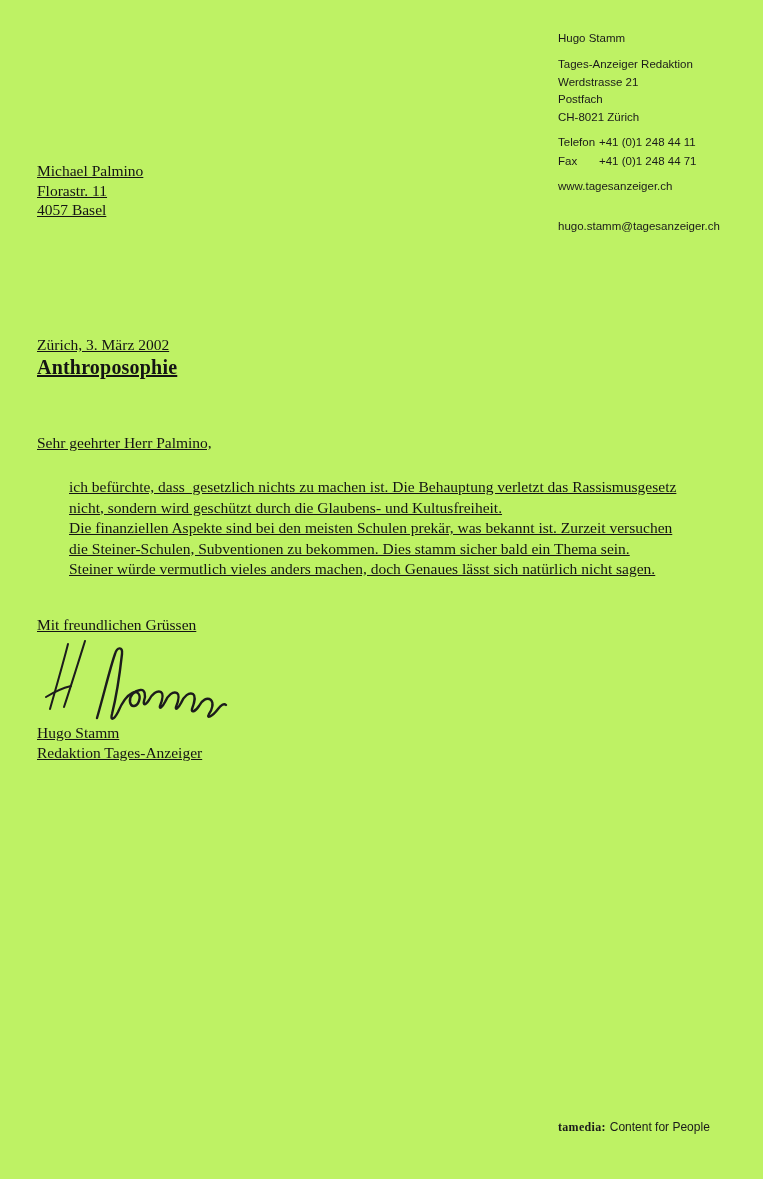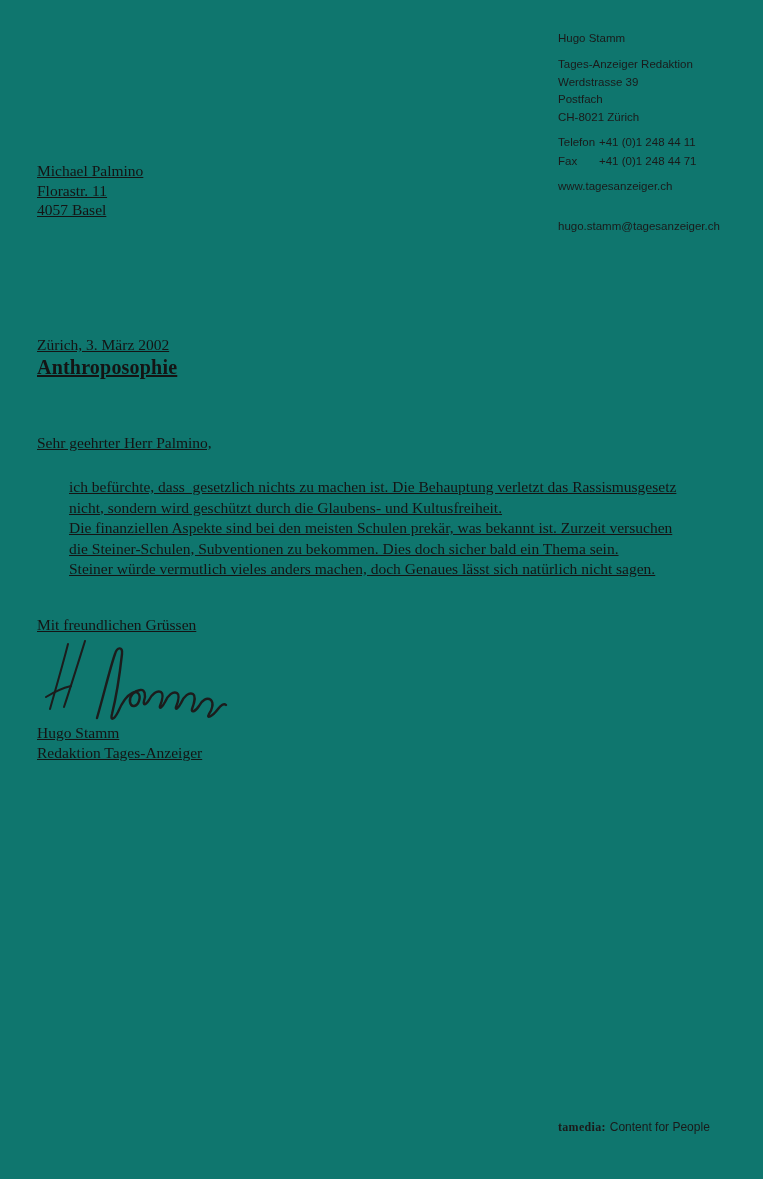--- a/index.html
+++ b/index.html
@@ -5,21 +5,21 @@
   html, body {
     margin: 0;
     padding: 0;
     background: #e8e8e8;
   }
   .page {
     position: relative;
     width: 763px;
     height: 1179px;
     margin: 0 auto;
-    background: #0f766e;
+    background: #bef264;
     color: #161616;
     overflow: hidden;
   }
   
   .letterhead {
     position: absolute;
     left: 558px;
     top: 30px;
     width: 200px;
     height: 200px;
@@ -78,21 +78,21 @@
 </style>
 </head>
 <body>
 
 <div class="page">
 
   <div class="letterhead">
     <div class="lh-name">Hugo Stamm</div>
     <div class="lh-address">
       <div>Tages-Anzeiger Redaktion</div>
-      <div>Werdstrasse 39</div>
+      <div>Werdstrasse 21</div>
       <div>Postfach</div>
       <div>CH-8021 Zürich</div>
     </div>
     <div class="lh-contacts">
       <div>
         <span class="lh-contact-label">Telefon</span><span>+41 (0)1 248 44 11</span>
       </div>
       <div>
         <span class="lh-contact-label">Fax</span><span>+41 (0)1 248 44 71</span>
       </div>
@@ -110,21 +110,21 @@
   <div class="dateline serif">Zürich, 3. März 2002</div>
 
   <div class="subject serif">Anthroposophie</div>
 
   <div class="salutation serif">Sehr geehrter Herr Palmino,</div>
 
   <div class="body-text serif">
     <div class="body-line">ich befürchte, dass  gesetzlich nichts zu machen ist. Die Behauptung verletzt das Rassismusgesetz</div>
     <div class="body-line">nicht, sondern wird geschützt durch die Glaubens- und Kultusfreiheit.</div>
     <div class="body-line">Die finanziellen Aspekte sind bei den meisten Schulen prekär, was bekannt ist. Zurzeit versuchen</div>
-    <div class="body-line">die Steiner-Schulen, Subventionen zu bekommen. Dies doch sicher bald ein Thema sein.</div>
+    <div class="body-line">die Steiner-Schulen, Subventionen zu bekommen. Dies stamm sicher bald ein Thema sein.</div>
     <div class="body-line">Steiner würde vermutlich vieles anders machen, doch Genaues lässt sich natürlich nicht sagen.</div>
   </div>
 
   <div class="closing serif">Mit freundlichen Grüssen</div>
 
   <svg class="signature" width="185" height="82" viewBox="0 0 185 82" fill="none">
     <g stroke="#1c1c1c" stroke-linecap="round" stroke-linejoin="round" fill="none">
       <path stroke-width="2" d="M24,4 C20,20 12,48 6,69"></path>
       <path stroke-width="2" d="M41,1 C36,17 27,46 20,67"></path>
       <path stroke-width="2" d="M2,57 C10,52 19,48 27,46"></path>

